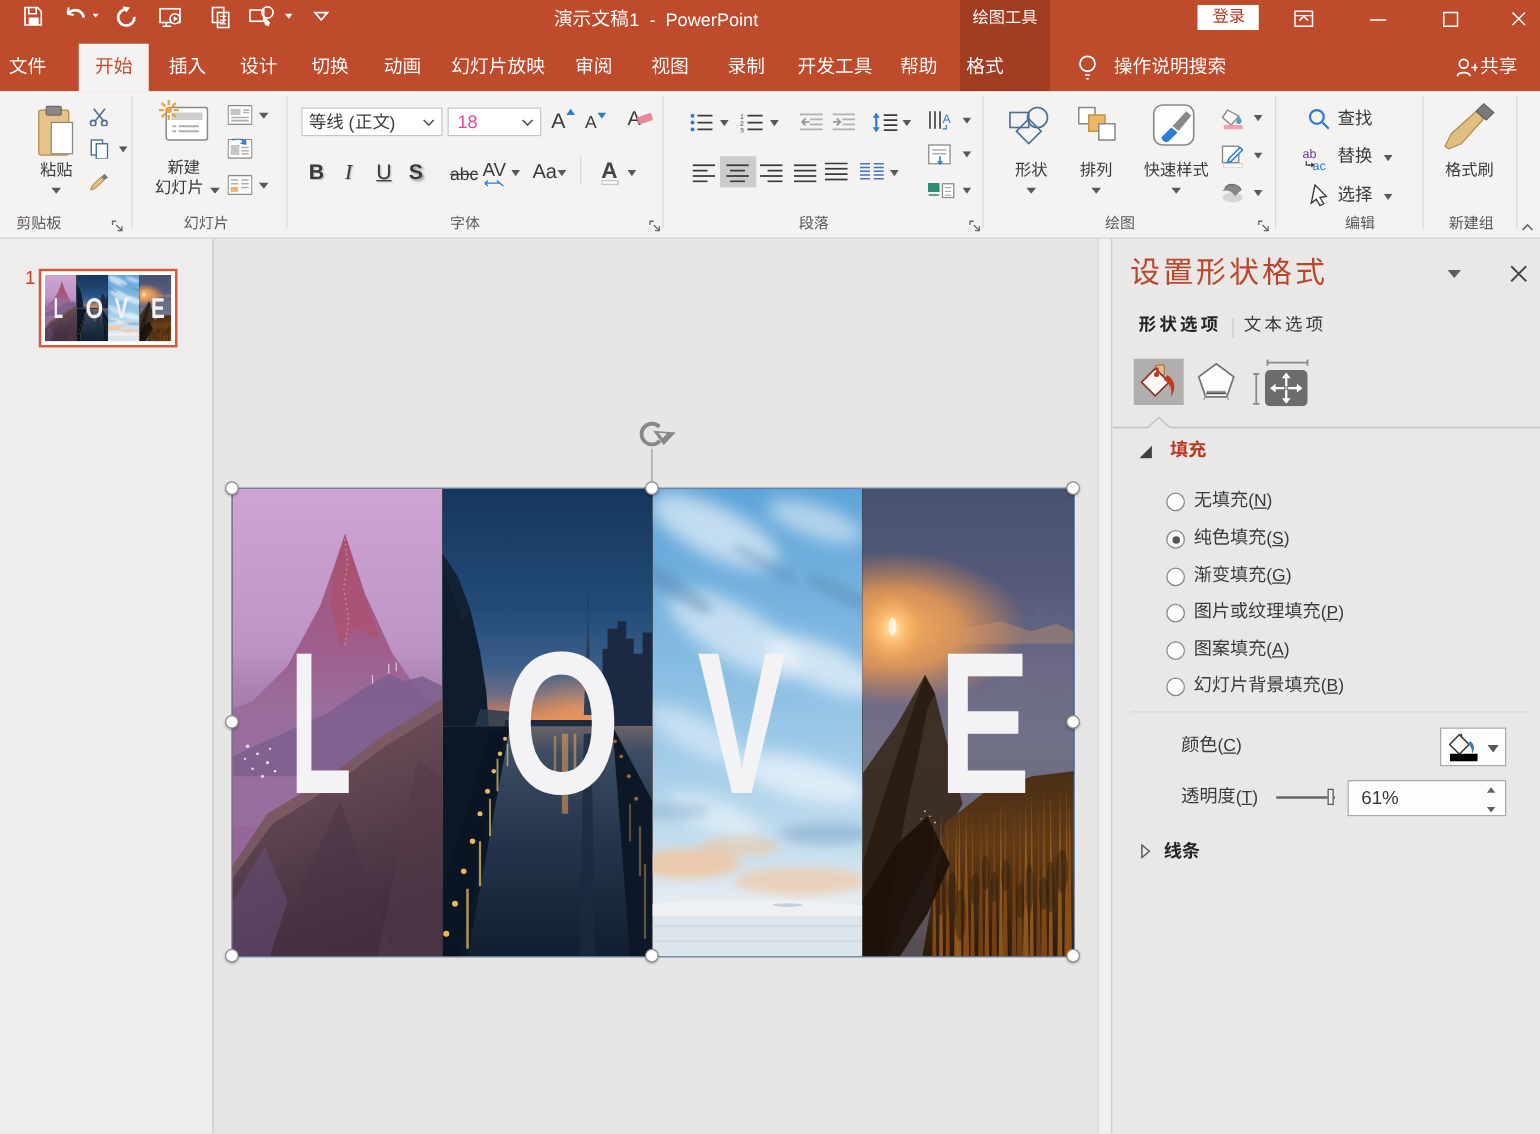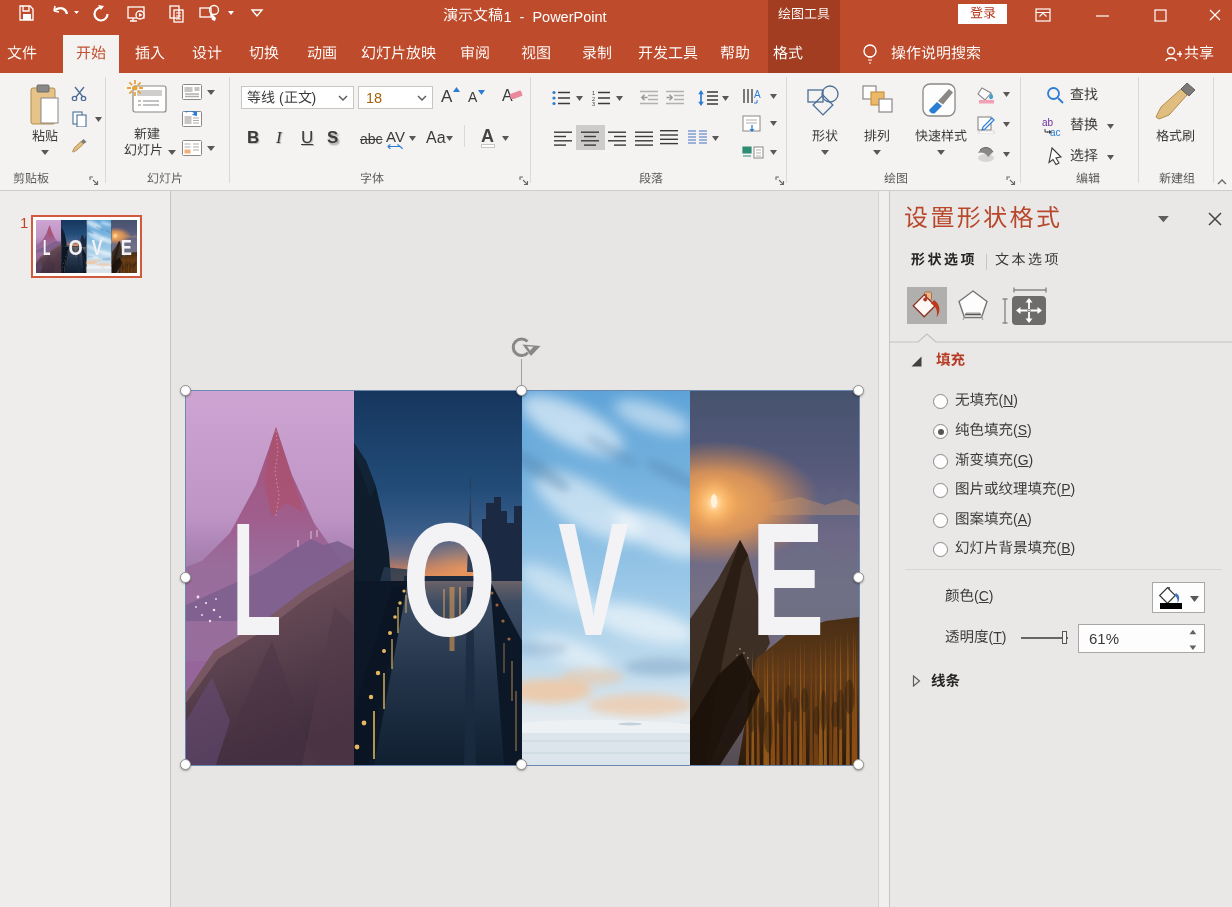--- a/index.html
+++ b/index.html
@@ -230,21 +230,21 @@
       <svg class="zh" style="vertical-align:top" width="28.0" height="17.5" viewBox="0 0.00 28.0 17.5">
         <path fill="#3b3a39" d="M2.6 5.2V11.8H0.7V12.8H13.3V11.8H7.9V7.4H12.3V6.4H7.9V2.6H12.8V1.6H1.3V2.6H6.8V11.8H3.7V5.2ZM20.4 0.6V2.9H14.7V4.0H16.8C17.6 6.2 18.7 8.1 20.1 9.7C18.6 10.9 16.8 11.8 14.5 12.4C14.8 12.7 15.1 13.2 15.2 13.5C17.5 12.7 19.4 11.7 20.9 10.4C22.5 11.8 24.4 12.8 26.7 13.4C26.9 13.1 27.3 12.7 27.5 12.4C25.2 11.9 23.3 10.9 21.8 9.6C23.3 8.1 24.4 6.3 25.2 4.0H27.4V2.9H21.5V0.6ZM21.0 8.9C19.6 7.5 18.6 5.9 17.9 4.0H24.0C23.3 6.0 22.3 7.6 21.0 8.9Z"></path>
       </svg>
       <span style="font-size:14px;line-height:17px;color:#3b3a39">)</span>
     </div>
     <svg width="10" height="7" viewBox="0 0 10 7" style="position:absolute;right:5px;top:8px" stroke="#5a5857" fill="none" stroke-width="1.4">
       <path d="M1 1l4 4 4-4"></path>
     </svg>
   </div>
 <div style="position:absolute;left:358px;top:86px;width:75px;height:23px;background:#fff;border:1px solid #c8c6c4">
-    <span style="position:absolute;left:7px;top:3px;font-size:14.5px;color:#a16207">18</span>
+    <span style="position:absolute;left:7px;top:3px;font-size:14.5px;color:#ec4899">18</span>
     <svg width="10" height="7" viewBox="0 0 10 7" style="position:absolute;right:5px;top:8px" stroke="#5a5857" fill="none" stroke-width="1.4">
       <path d="M1 1l4 4 4-4"></path>
     </svg>
   </div>
 <div style="position:absolute;left:441px;top:87px;font-size:17px;color:#3b3a39">A<svg width="7" height="5" viewBox="0 0 7 5" style="position:absolute;left:12px;top:0px">
       <path d="M3.5 0l3.5 5H0z" fill="#2b7cd3"></path>
     </svg></div>
 <div style="position:absolute;left:468px;top:89px;font-size:14px;color:#3b3a39">A<svg width="7" height="5" viewBox="0 0 7 5" style="position:absolute;left:10px;top:1px">
       <path d="M0 0h7L3.5 5z" fill="#2b7cd3"></path>
     </svg></div>

